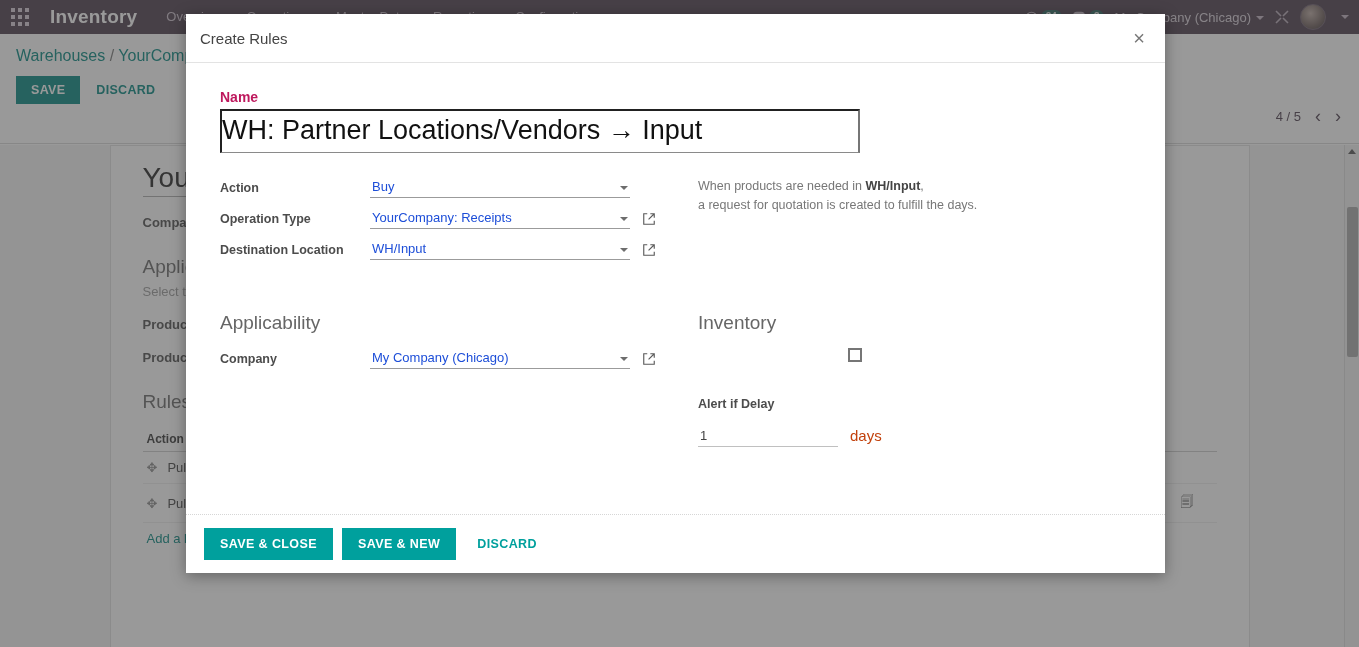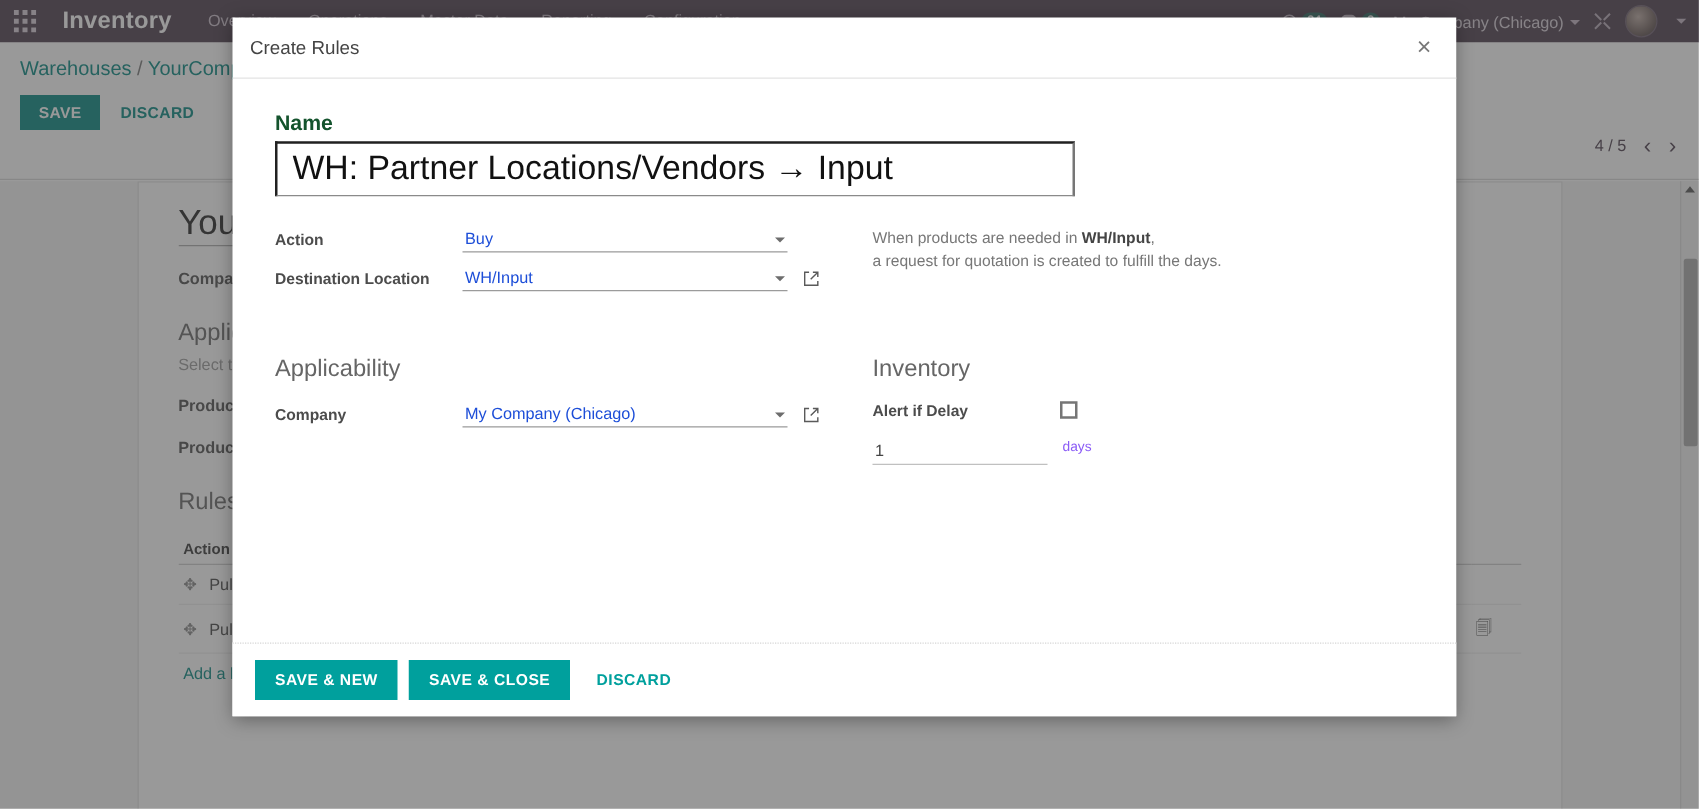--- a/index.html
+++ b/index.html
@@ -151,25 +151,25 @@
     background: #00a09d; color: #fff; border: 0; padding: 9px 16px;
     font-size: 12.5px; font-weight: bold; cursor: pointer; letter-spacing: .4px;
     font-family: "Liberation Sans", sans-serif;
   }
   .btn-link {
     background: transparent; border: 0; color: #00a09d; padding: 9px 12px;
     font-size: 12.5px; font-weight: bold; cursor: pointer; letter-spacing: .4px;
     font-family: "Liberation Sans", sans-serif;
   }
 
-  .name-lbl { font-size: 17px; font-weight: bold; color: #14532d; }
+  .name-lbl { font-size: 14px; font-weight: bold; color: #be185d; }
   .name-val {
     font-size: 27px; color: #111; font-weight: normal;
     border-bottom: 1px solid #8a8a8a; width: 640px;
-    padding: 4px 0 6px 12px; margin-top: 4px; background: none;
+    padding: 4px 0 6px 0; margin-top: 4px; background: none;
     outline: none; font-family: "Liberation Sans", sans-serif;
   }
 
   .cols { display: flex; margin-top: 24px; }
   .col-l { width: 470px; }
   .col-r { flex: 1; padding-left: 8px; }
 
   .f-line { display: flex; align-items: center; margin-bottom: 10px; }
   .f-lbl {
     width: 150px; font-size: 12.5px; font-weight: bold; color: #4c4c4c;
@@ -202,28 +202,28 @@
     position: relative;
   }
   .chk.on::after {
     content: ""; position: absolute; left: 2px; top: 3px;
     width: 6px; height: 3px; border-left: 2px solid #fff; border-bottom: 2px solid #fff;
     transform: rotate(-45deg);
   }
   .sched-line { display: flex; align-items: flex-start; margin-bottom: 11px; }
   .sched-lbl {
     width: 150px; font-size: 12.5px; font-weight: bold; color: #4c4c4c;
-    line-height: 17px; flex-shrink: 0;
+    line-height: 17px; flex-shrink: 0; margin-top: 48px;
   }
   .num-input {
     width: 140px; border: 0; border-bottom: 1px solid #c0c0c0; background: none;
     font-size: 13px; color: #444; padding: 1px 2px 3px 2px; outline: none;
     font-family: "Liberation Sans", sans-serif;
   }
-  .unit { font-size: 11px; color: #8b5cf6; margin-left: 12px; }
+  .unit { font-size: 15px; color: #c2410c; margin-left: 12px; }
 
   .blocks { display:flex; margin-top: 42px; }
   .blk-l { width: 470px; }
   .blk-r { flex:1; padding-left: 8px; }
 </style>
 </head>
 <body>
 
 <div id="app-bg">
 
@@ -358,20 +358,33 @@
       <div class="col-l">
 
         <div class="f-line">
           <div class="f-lbl">Action</div>
           <div class="f-ctl">
             <input class="f-input" value="Buy" style="">
             <span class="f-caret"></span>
           </div>
         </div>
 
+        <div class="f-line">
+          <div class="f-lbl">Operation Type</div>
+          <div class="f-ctl">
+            <input class="f-input" value="YourCompany: Receipts" style="">
+            <span class="f-caret"></span>
+          </div>
+          <span class="ext-link">
+            <svg width="14" height="14" viewBox="0 0 16 16">
+                <path d="M6 2H2v12h12v-4" stroke="#5a5a5a" stroke-width="1.3" fill="none"></path>
+                <path d="M9.5 2H14v4.5M14 2L7.5 8.5" stroke="#5a5a5a" stroke-width="1.3" fill="none"></path>
+              </svg>
+          </span>
+        </div>
 
         <div class="f-line">
           <div class="f-lbl">Destination Location</div>
           <div class="f-ctl">
             <input class="f-input" value="WH/Input" style="">
             <span class="f-caret"></span>
           </div>
           <span class="ext-link">
             <svg width="14" height="14" viewBox="0 0 16 16">
                 <path d="M6 2H2v12h12v-4" stroke="#5a5a5a" stroke-width="1.3" fill="none"></path>
@@ -418,17 +431,17 @@
 
         <div class="sched-line" style="margin-top:14px;">
           <input class="num-input" value="1" style="">
           <span class="unit">days</span>
         </div>
       </div>
     </div>
   </div>
 
   <div class="modal-foot">
+    <button class="btn-primary">SAVE &amp; CLOSE</button>
     <button class="btn-primary">SAVE &amp; NEW</button>
-    <button class="btn-primary">SAVE &amp; CLOSE</button>
     <button class="btn-link">DISCARD</button>
   </div>
 </div>
 
 </body></html>

